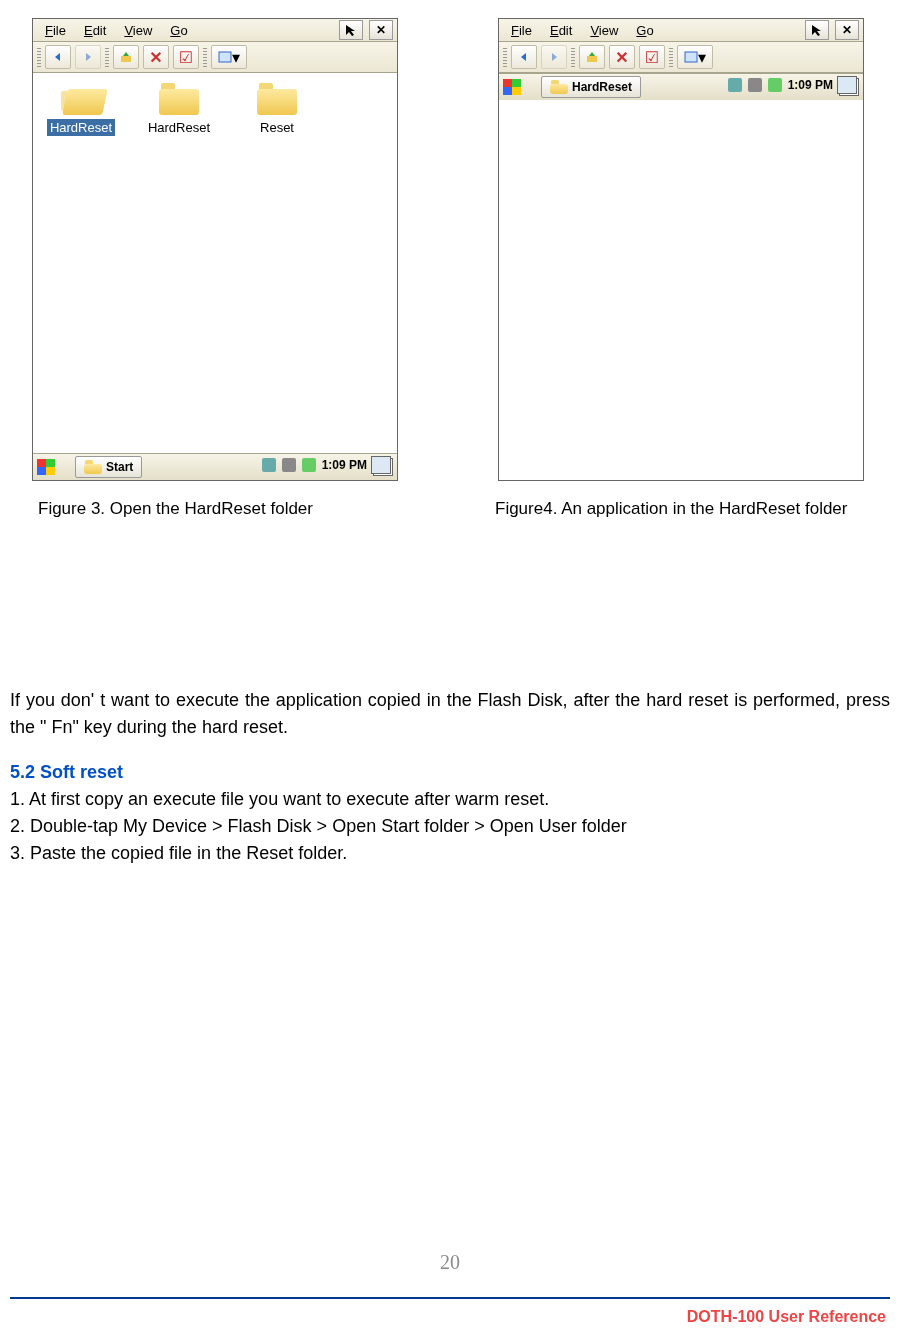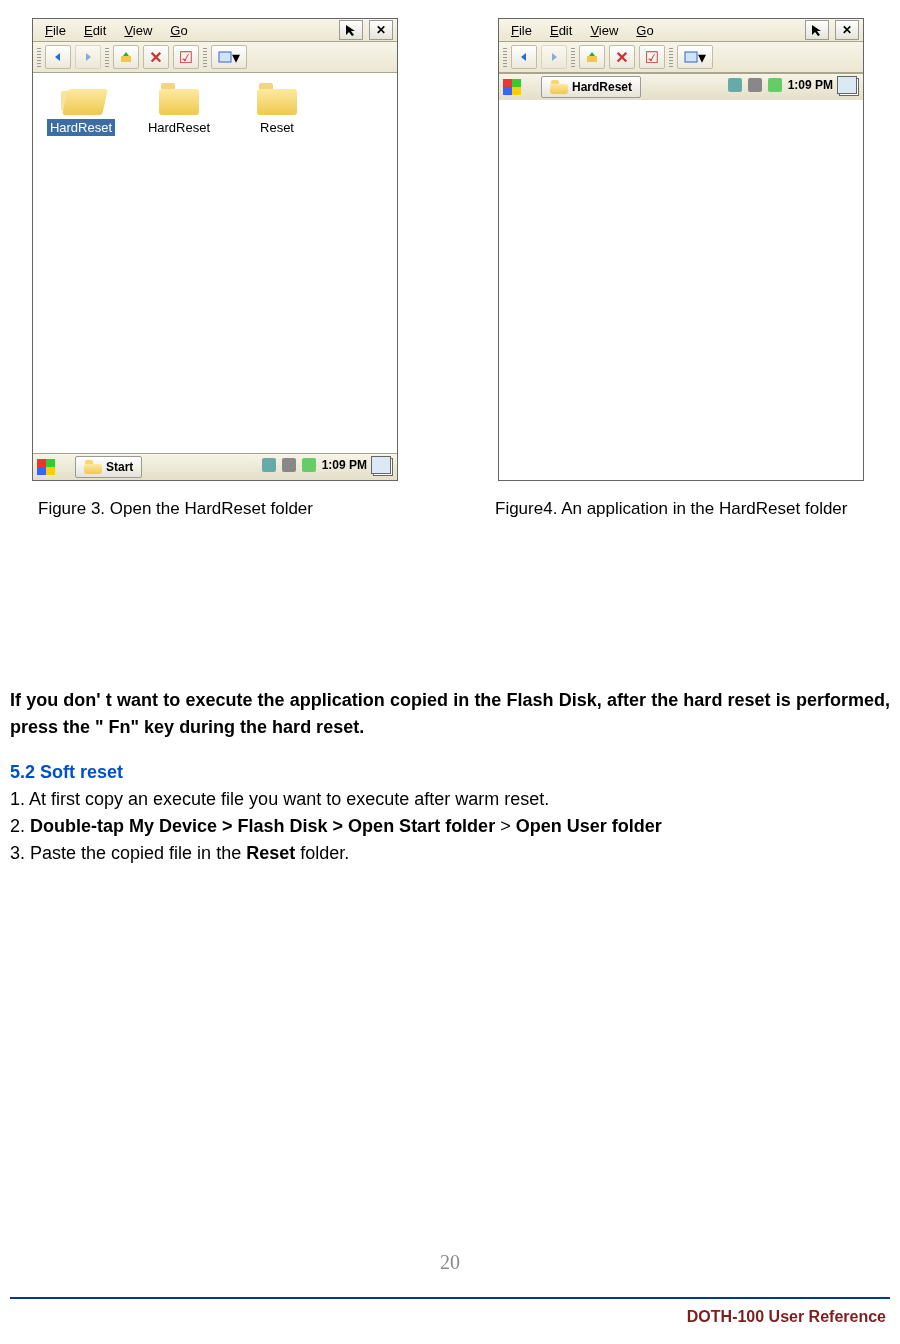--- a/index.html
+++ b/index.html
@@ -36,25 +36,25 @@
   .startbtn .folder::before{width:8px;height:4px;left:1px}
   .startbtn .folder::after{width:18px;height:10px;top:4px}
   .tray{margin-left:auto;display:flex;gap:6px}
   .trayico{width:14px;height:14px;background:#888;border-radius:2px}
   .time{font-weight:bold}
   .winstack{width:18px;height:16px;border:1px solid #666;background:#fff;position:relative}
   .winstack::after{content:"";position:absolute;left:-3px;top:-3px;width:18px;height:16px;border:1px solid #666;background:#dce8f4}
   .captions{display:flex;gap:60px;padding:18px 0 0 30px;font-size:17px}
   .captions div{width:420px}
   .body{padding:150px 2px 0 2px;font-size:18px;line-height:1.5}
-  .bold{font-weight:bold}
+  .bold{font-weight:normal}
   .blue{color:#0050c8;font-weight:bold}
   .foot-num{position:absolute;left:0;right:0;bottom:70px;text-align:center;font-family:'Times New Roman',serif;font-size:20px;color:#8a8a8a}
   .footline{position:absolute;left:10px;right:10px;bottom:45px;border-top:2px solid #003a8c}
-  .footref{position:absolute;right:14px;bottom:18px;color:#7f1d1d;font-weight:bold;font-size:16px}
+  .footref{position:absolute;right:14px;bottom:18px;color:#ef4444;font-weight:bold;font-size:16px}
   svg{display:block}
 </style>
 </head>
 <body>
 
 <div class="page">
   <div class="screens">
 
     <div class="pda">
       <div class="menubar">

